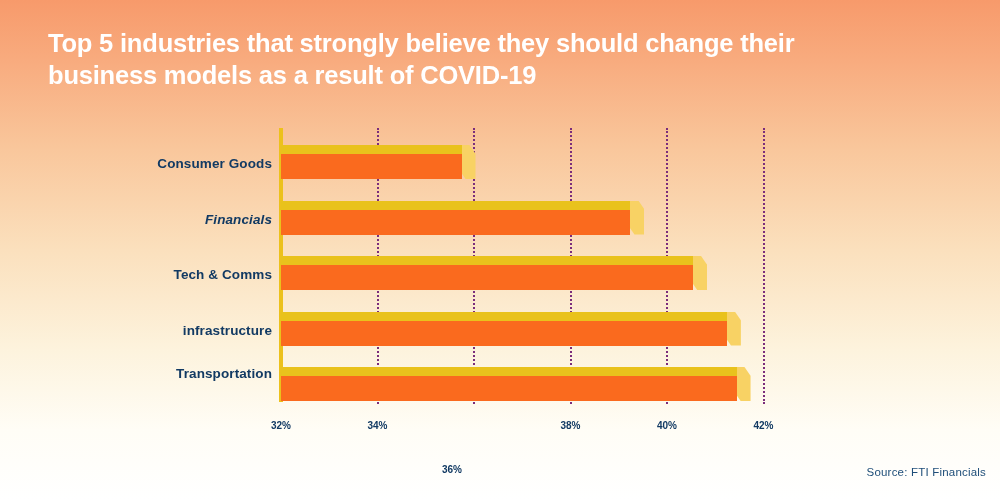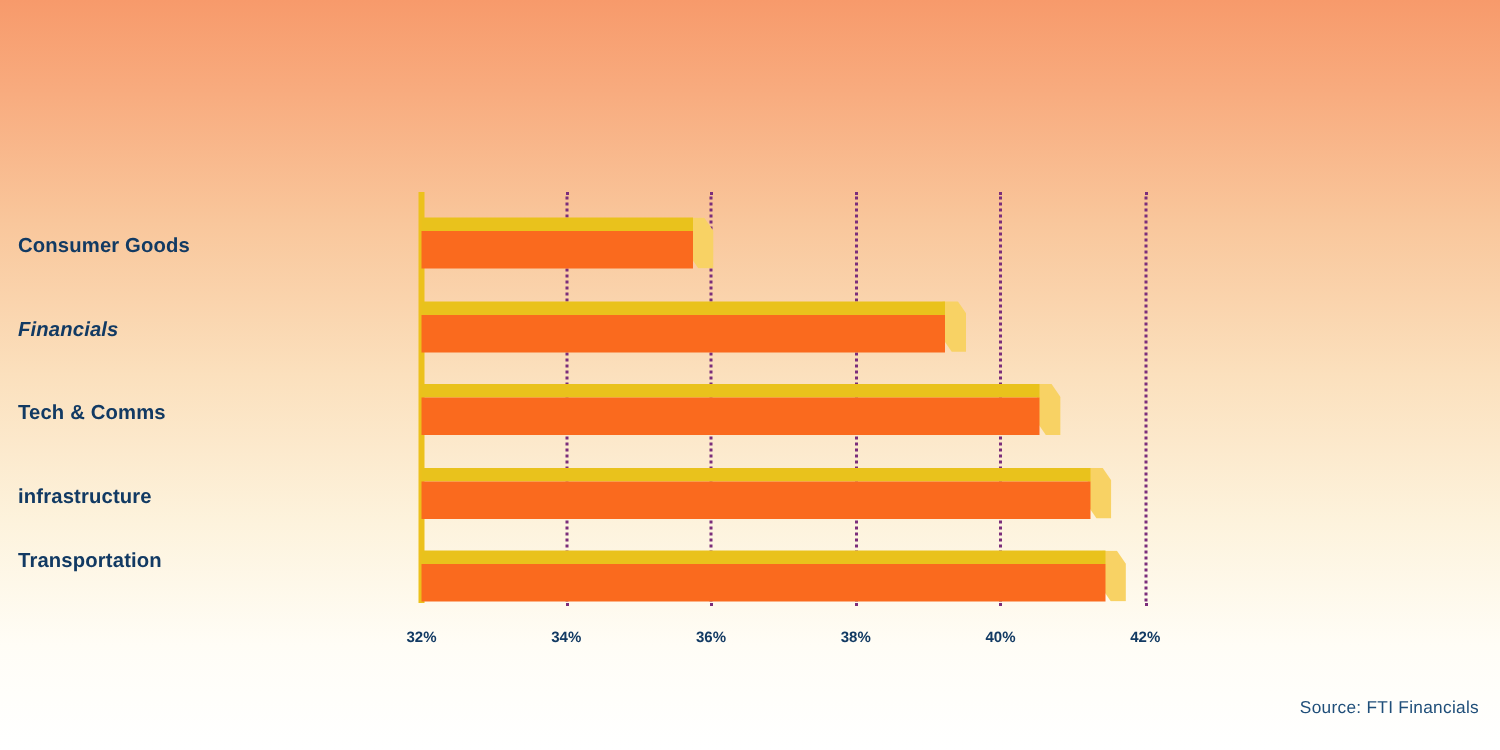--- a/index.html
+++ b/index.html
@@ -63,20 +63,21 @@
     top: 128px;
     width: 0;
     height: 276px;
     border-left: 2px dotted #7b2d7b;
   }
 
   .cat-label {
     position: absolute;
     right: 728px;
     width: 260px;
+    text-align: right;
     color: #123a63;
     font-size: 13.5px;
     font-weight: bold;
     letter-spacing: 0.1px;
   }
 
   .bar-group {
     position: absolute;
     left: 281px;
   }
@@ -122,20 +123,21 @@
     font-size: 11.5px;
     font-weight: normal;
     letter-spacing: 0.2px;
   }
 </style>
 </head>
 <body>
 
 <div id="poster">
 
+  <div id="title">Top 5 industries that strongly believe they should change their business models as a result of COVID-19</div>
 
   <div id="chart">
     <div class="axis-line"></div>
     <div id="gridlines">
         <div class="gridline" style="left: 376.5px;"></div>
         <div class="gridline" style="left: 473px;"></div>
         <div class="gridline" style="left: 569.5px;"></div>
         <div class="gridline" style="left: 666px;"></div>
         <div class="gridline" style="left: 762.5px;"></div>
       </div>
@@ -169,21 +171,21 @@
     <div id="cat-labels">
         <div class="cat-label" style="top: 156px;">Consumer Goods</div>
         <div class="cat-label" style="top: 211.5px; font-style: italic;">Financials</div>
         <div class="cat-label" style="top: 267px;">Tech &amp; Comms</div>
         <div class="cat-label" style="top: 322.5px;">infrastructure</div>
         <div class="cat-label" style="top: 366px;">Transportation</div>
       </div>
     <div id="tick-labels">
         <div class="tick-label" style="left: 281px;">32%</div>
         <div class="tick-label" style="left: 377.5px;">34%</div>
-        <div class="tick-label" style="left: 474px;">36%</div>
+        <div class="tick-label" style="left: 452px; margin-top: 44px;">36%</div>
         <div class="tick-label" style="left: 570.5px;">38%</div>
         <div class="tick-label" style="left: 667px;">40%</div>
         <div class="tick-label" style="left: 763.5px;">42%</div>
       </div>
   </div>
 
   <div id="source">Source: FTI Financials</div>
 </div>
 
 </body></html>

